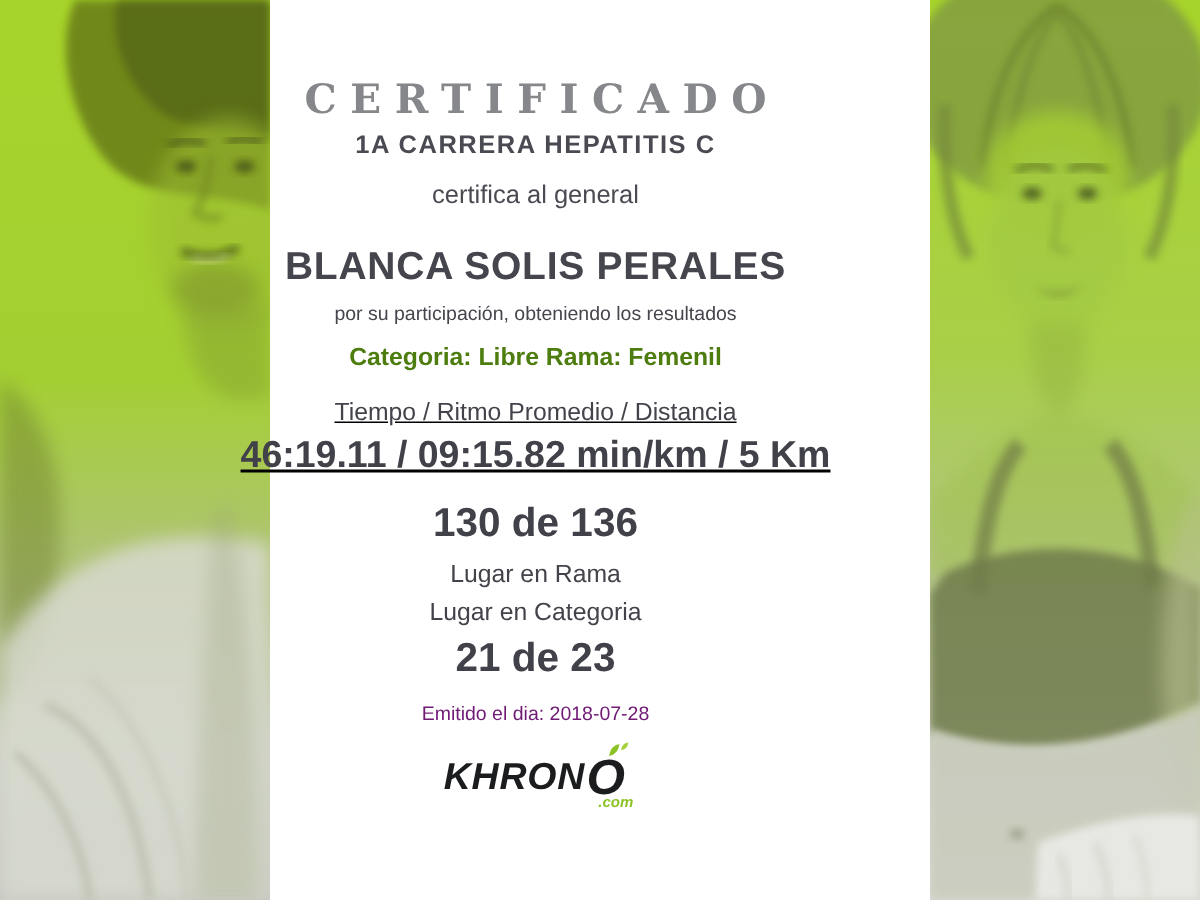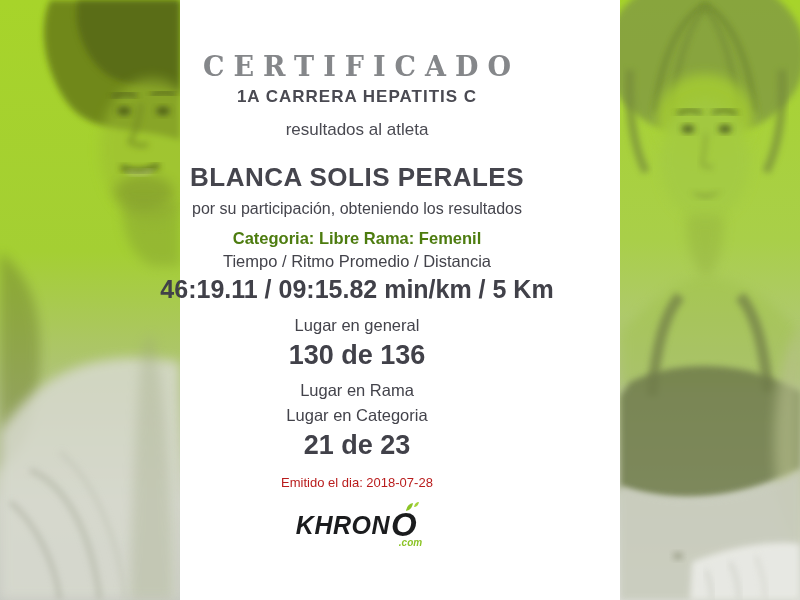--- a/index.html
+++ b/index.html
@@ -28,33 +28,33 @@
   }
   .event{
     margin-top:5px;font-size:17px;line-height:20px;font-weight:bold;
     letter-spacing:1px;color:#4a4a52;
   }
   .intro{margin-top:13px;font-size:17px;line-height:20px;color:#4a4a52;}
   .athlete{
     margin-top:22px;font-size:26px;line-height:30px;font-weight:bold;
     letter-spacing:0.5px;color:#45454d;
   }
-  .bodyline{margin-top:6px;font-size:16px;line-height:21px;color:#45454d;}
+  .bodyline{margin-top:6px;font-size:13px;line-height:21px;color:#45454d;}
   .catline{margin-top:9px;font-size:16.5px;line-height:21px;color:#4d7c0f;font-weight:bold;}
   .block{margin-top:9px;}
-  .block.results{margin-top:2px;}
+  .block.results{margin-top:16px;text-decoration:underline;}
   .block.p2{margin-top:8px;}
   .block.p3{margin-top:4px;}
   .label{font-size:16.5px;line-height:21px;color:#43434b;}
   .value{
     margin-top:3px;font-size:27px;line-height:33px;font-weight:bold;
     color:#414149;
   }
   .value.results{font-size:25px;margin-top:1px;}
-  .issued{margin-top:13px;font-size:13px;line-height:16px;color:#b91c1c;}
+  .issued{margin-top:13px;font-size:13px;line-height:16px;color:#701a75;}
 
   .logo{
     margin-top:17px;position:relative;
     display:inline-flex;align-items:center;
     font-style:italic;font-weight:bold;color:#1b1c1e;
     letter-spacing:0.5px;
   }
   .logo-part{font-size:25px;line-height:34px;}
   .logo-o{
     position:relative;font-size:33px;line-height:34px;margin:0 1px;
@@ -154,32 +154,31 @@
       <path d="M72,562 C112,546 152,540 180,544 L180,600 L70,600 Z" fill="#e9eae5" opacity="0.95" filter="url(#fb3)"></path>
       <path d="M86,570 C90,580 92,590 92,600" stroke="#cfd0c8" stroke-width="4" fill="none" opacity="0.8" filter="url(#fb3)"></path>
       <path d="M110,562 C116,574 119,588 119,600" stroke="#cfd0c8" stroke-width="4" fill="none" opacity="0.8" filter="url(#fb3)"></path>
       <path d="M136,556 C142,570 145,586 145,600" stroke="#d6d7cf" stroke-width="4" fill="none" opacity="0.8" filter="url(#fb3)"></path>
     </svg>
   </div>
 
   <div class="content">
     <h1 class="title">CERTIFICADO</h1>
     <div class="event">1A CARRERA HEPATITIS C</div>
-    <div class="intro">resultados al atleta</div>
+    <div class="intro">certifica al general</div>
     <div class="athlete">BLANCA SOLIS PERALES</div>
     <div class="bodyline">por su participación, obteniendo los resultados</div>
     <div class="catline">Categoria: Libre Rama: Femenil</div>
 
     <div class="block results">
       <div class="label">Tiempo / Ritmo Promedio / Distancia</div>
       <div class="value results">46:19.11 / 09:15.82 min/km / 5 Km</div>
     </div>
 
     <div class="block p1">
-      <div class="label">Lugar en general</div>
       <div class="value">130 de 136</div>
     </div>
 
     <div class="block p2">
       <div class="label">Lugar en Rama</div>
     </div>
 
     <div class="block p3">
       <div class="label">Lugar en Categoria</div>
       <div class="value">21 de 23</div>

